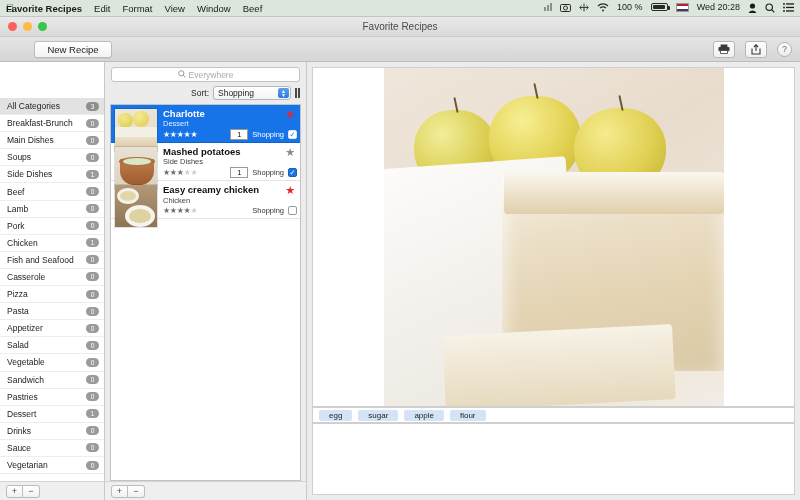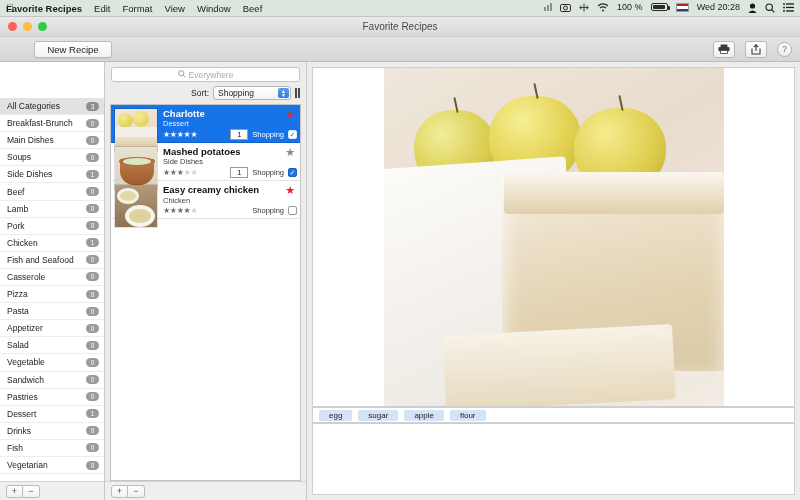--- a/index.html
+++ b/index.html
@@ -380,21 +380,21 @@
           </div>
           <div class="cat">
             <span>Dessert</span>
             <span class="badge">1</span>
           </div>
           <div class="cat">
             <span>Drinks</span>
             <span class="badge">0</span>
           </div>
           <div class="cat">
-            <span>Fish</span>
+            <span>Sauce</span>
             <span class="badge">0</span>
           </div>
           <div class="cat">
             <span>Vegetarian</span>
             <span class="badge">0</span>
           </div>
         </div>
         <div class="plusminus">
           <span class="pm left">+</span>
           <span class="pm right">−</span>

